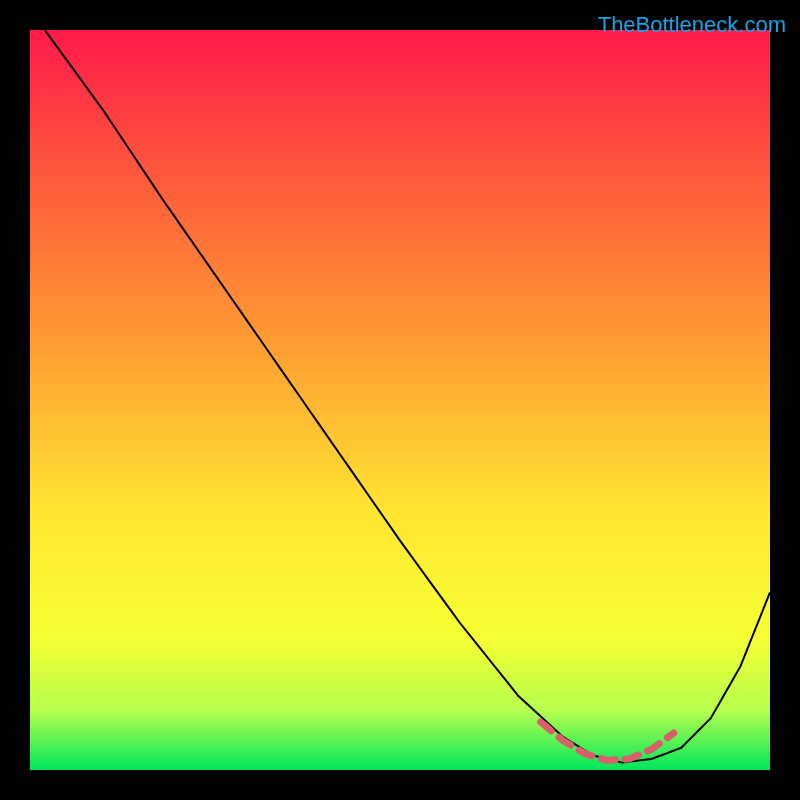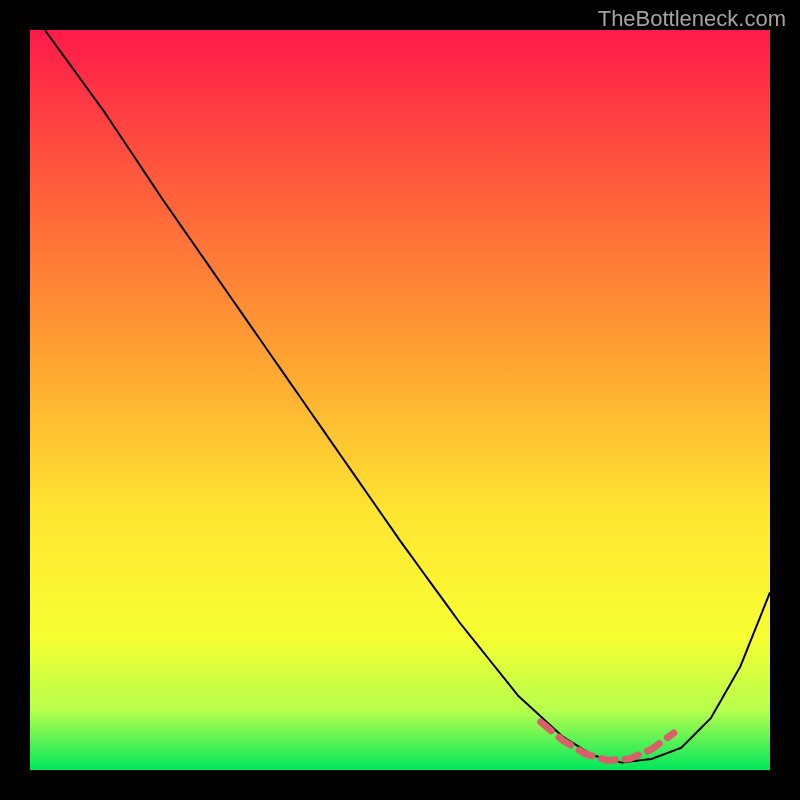--- a/index.html
+++ b/index.html
@@ -6,23 +6,23 @@
     margin: 0;
     padding: 0;
     background: #000;
     width: 800px;
     height: 800px;
     position: relative;
     font-family: Arial, sans-serif;
   }
   .watermark {
     position: absolute;
-    top: 6px;
+    top: 12px;
     right: 14px;
-    color: #a3a3a3;
+    color: #0ea5e9;
     font-size: 22px;
     font-weight: 500;
     z-index: 10;
   }
   .plot-area {
     position: absolute;
     left: 30px;
     top: 30px;
     width: 740px;
     height: 740px;

